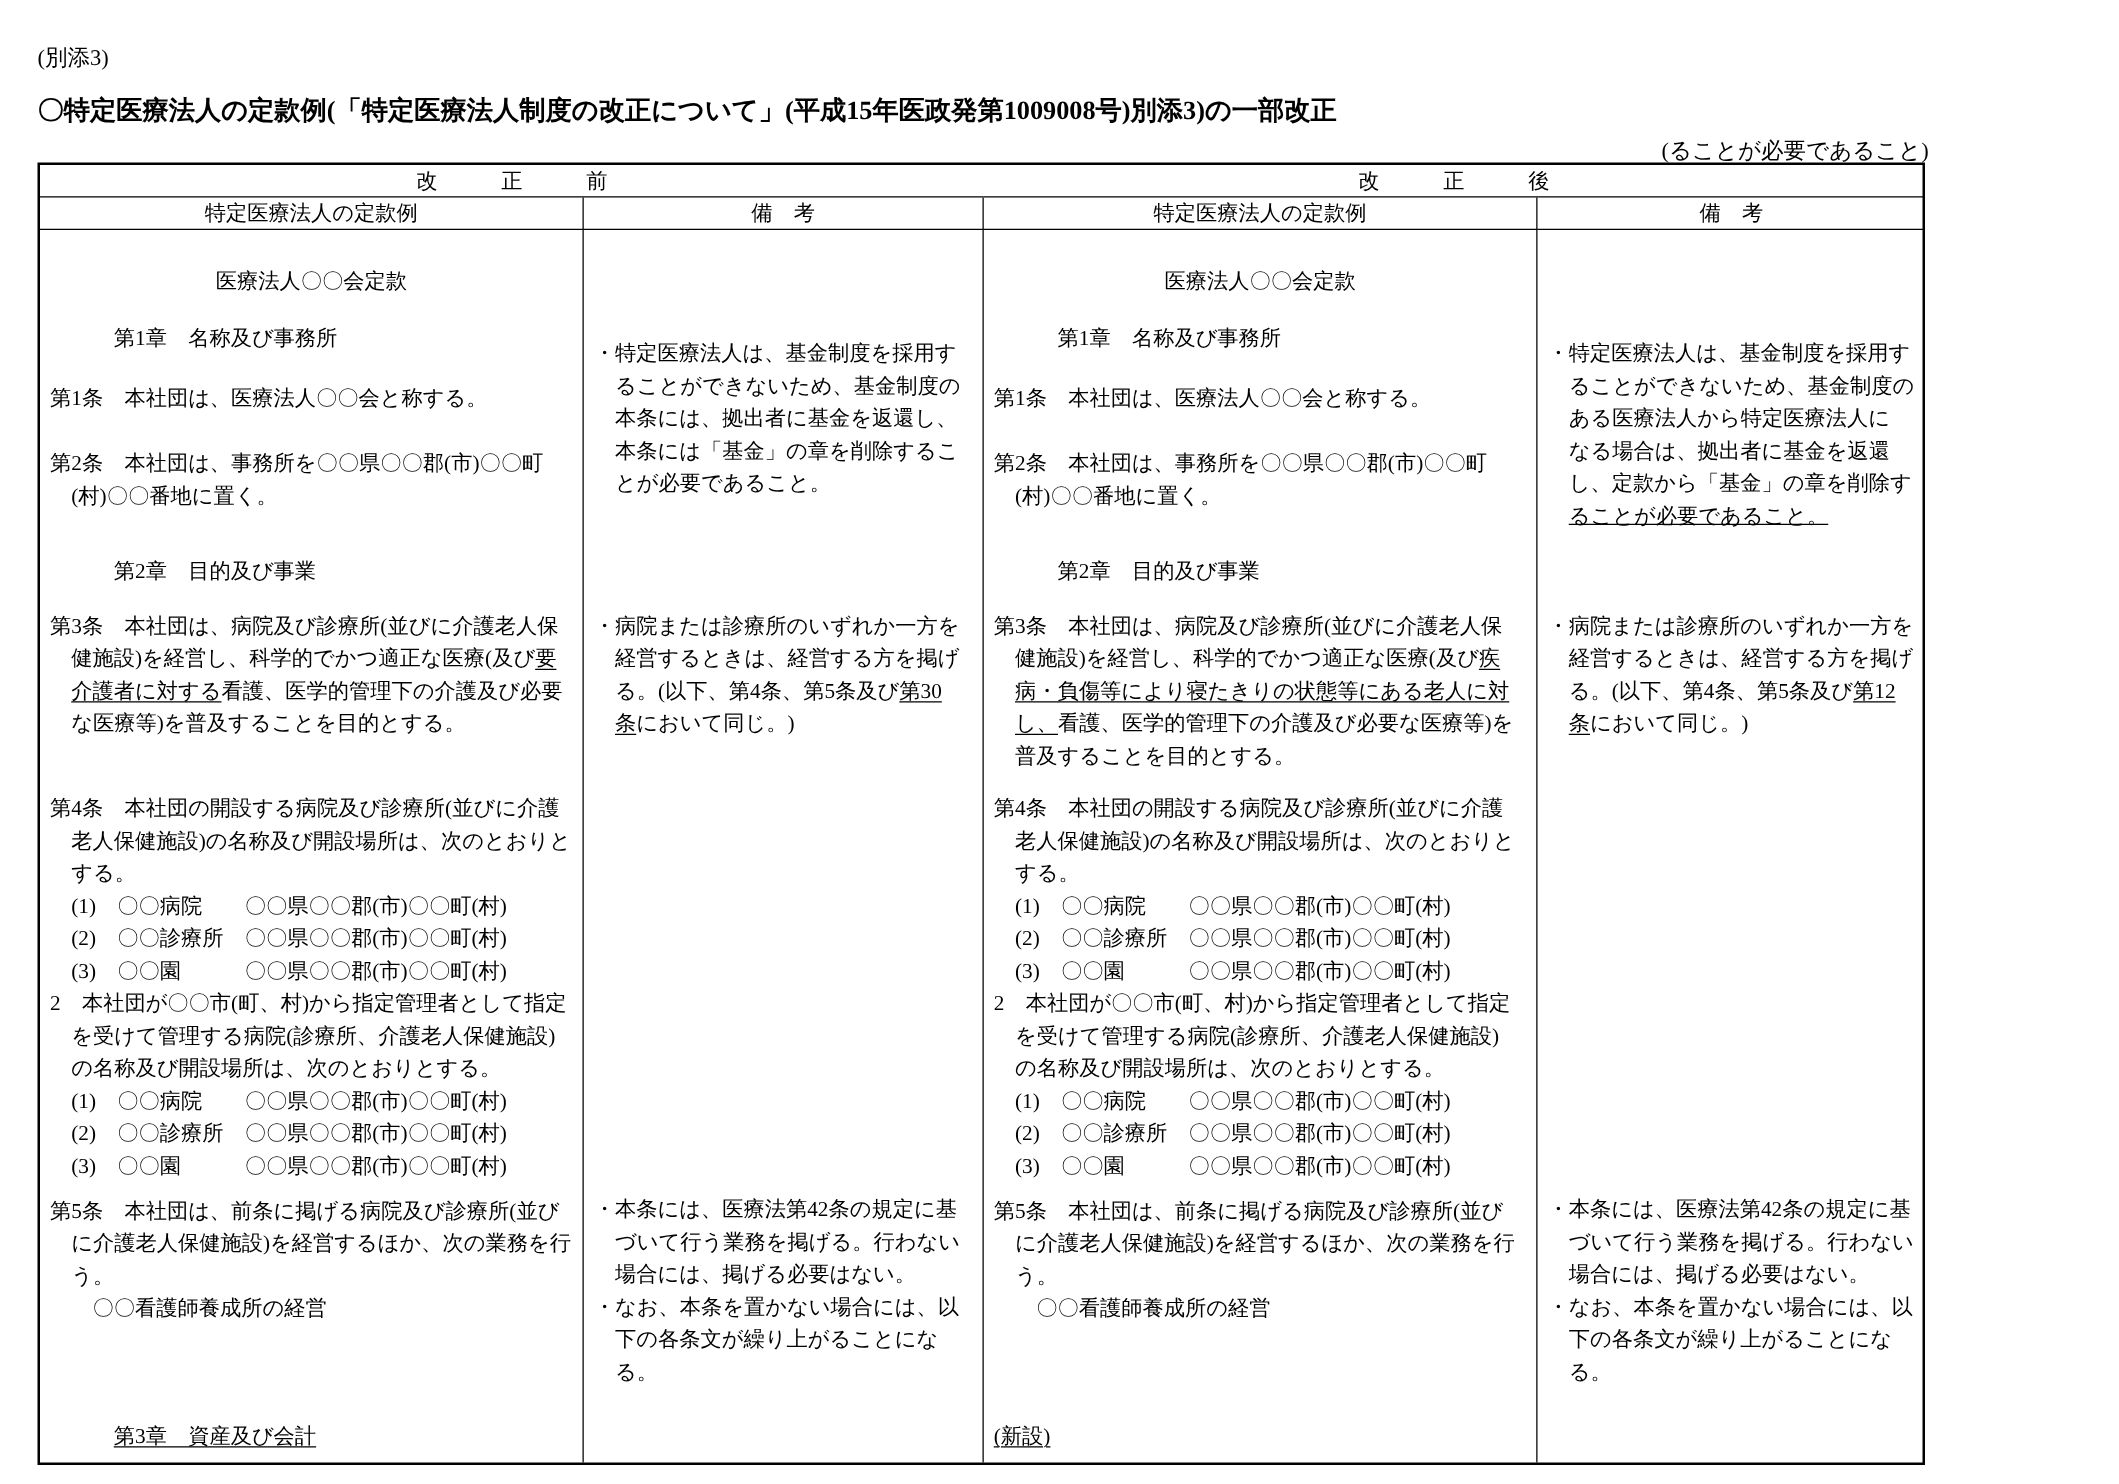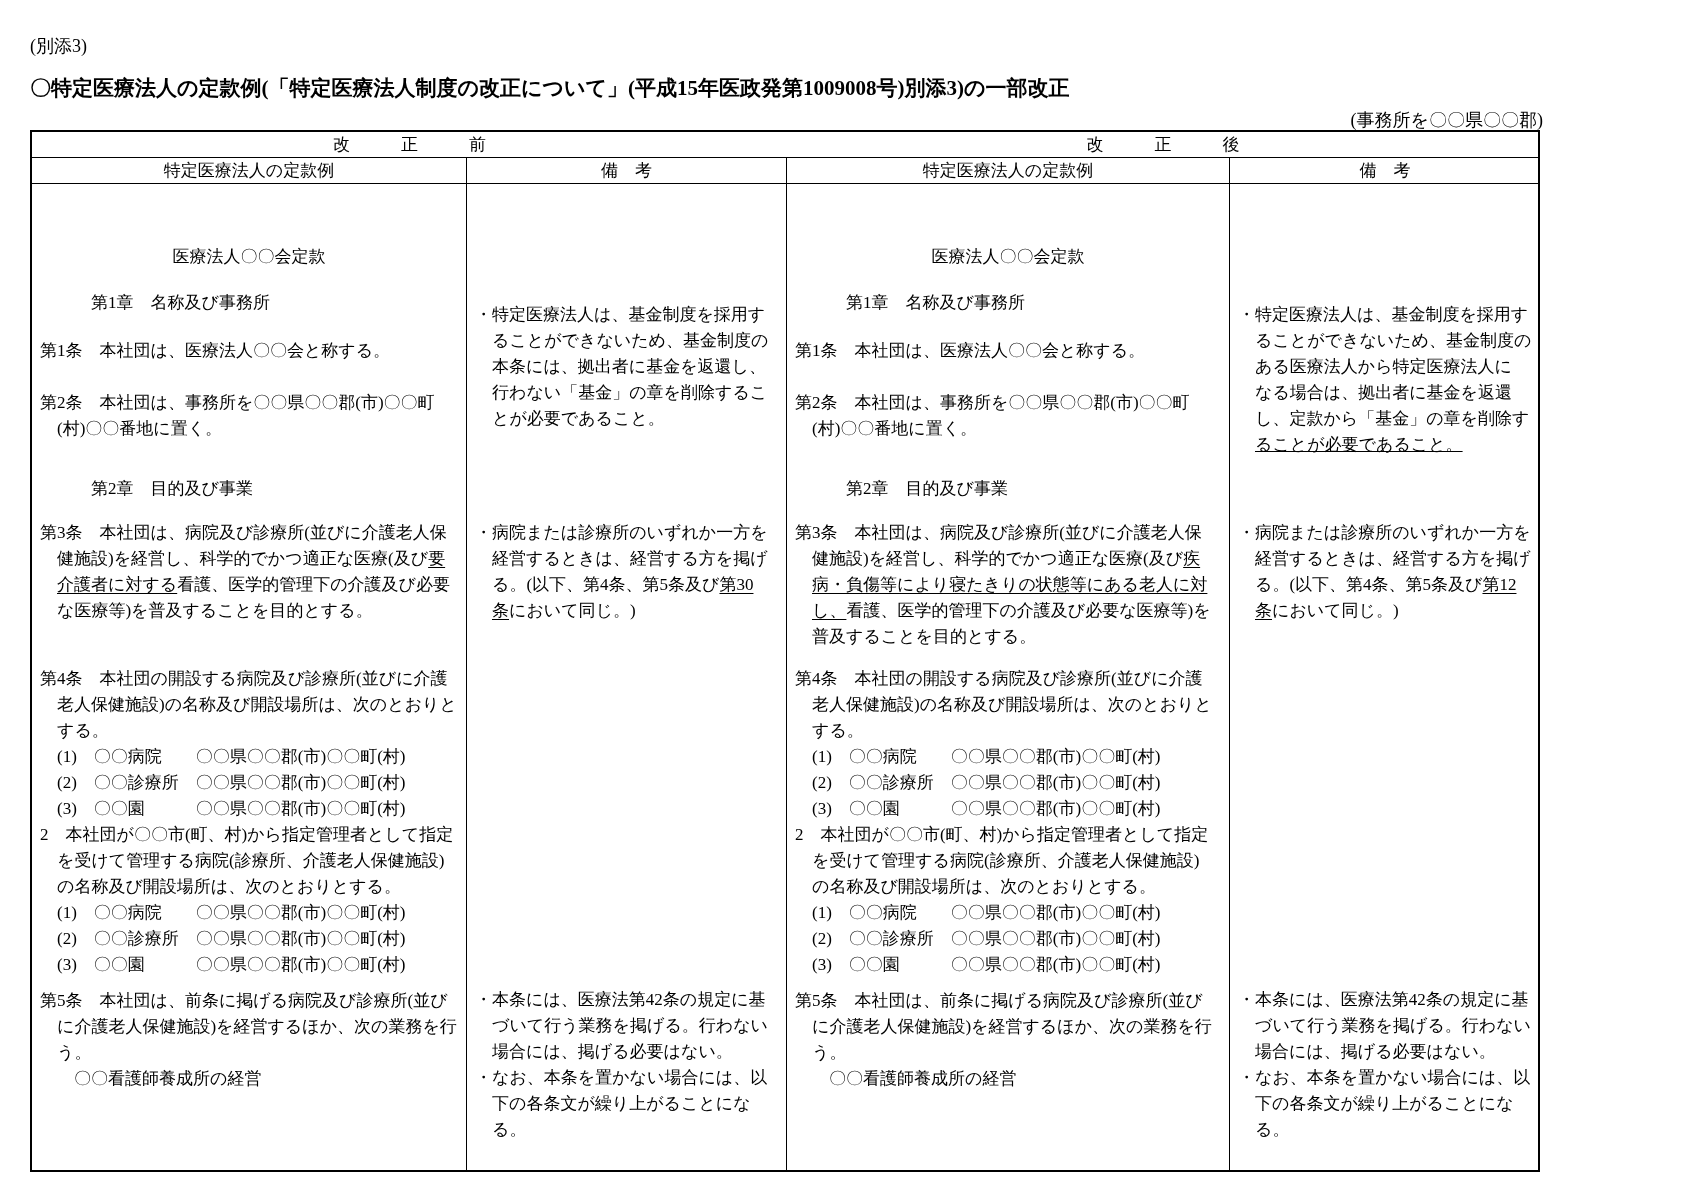--- a/index.html
+++ b/index.html
@@ -28,33 +28,33 @@
     font-size:17px;line-height:25px;
   }
   .span2{grid-column:span 2;}
   .last-col{border-right:none;}
   .bodycell{
     position:relative;border-right:1px solid #000;
     overflow:hidden;
   }
   .bodycell.last-col{border-right:none;}
   .block{
-    position:absolute;left:8px;right:2px;margin-top:32px;
+    position:absolute;left:8px;right:2px;
   }
   .notecell .block{left:8px;}
   .block.center{left:0;right:0;text-align:center;}
   .tline{white-space:nowrap;}
   .u{text-decoration:underline;text-decoration-thickness:1px;text-underline-offset:3px;}
 </style>
 </head>
 <body>
 
 <div id="attachment" class="abs">(別添3)</div>
 <div id="doc-title" class="abs">〇特定医療法人の定款例(「特定医療法人制度の改正について」(平成15年医政発第1009008号)別添3)の一部改正</div>
-<div id="underline-note" class="abs">(事務所を〇〇県〇〇郡)</div>
+<div id="underline-note" class="abs">(ることが必要であること)</div>
 
 <div id="cmp-table" class="abs">
   <div class="hcell span2 last-col">改　　　正　　　前</div>
   <div class="hcell span2">改　　　正　　　後</div>
 
   <div class="hcell">特定医療法人の定款例</div>
   <div class="hcell">備　考</div>
   <div class="hcell">特定医療法人の定款例</div>
   <div class="hcell last-col">備　考</div>
 
@@ -103,21 +103,21 @@
       </div>
       <div class="block" style="top: 952px;">
         <div class="tline" style="padding-left: 3em;"><span class="u">第3章　資産及び会計</span></div>
       </div>
     </div>
   <div class="bodycell notecell">
       <div class="block" style="top: 86px;">
         <div class="tline"><span>・特定医療法人は、基金制度を採用す</span></div>
         <div class="tline" style="padding-left: 1em;"><span>ることができないため、基金制度の</span></div>
         <div class="tline" style="padding-left: 1em;"><span>本条には、拠出者に基金を返還し、</span></div>
-        <div class="tline" style="padding-left: 1em;"><span>行わない「基金」の章を削除するこ</span></div>
+        <div class="tline" style="padding-left: 1em;"><span>本条には「基金」の章を削除するこ</span></div>
         <div class="tline" style="padding-left: 1em;"><span>とが必要であること。</span></div>
       </div>
       <div class="block" style="top: 304px;">
         <div class="tline"><span>・病院または診療所のいずれか一方を</span></div>
         <div class="tline" style="padding-left: 1em;"><span>経営するときは、経営する方を掲げ</span></div>
         <div class="tline" style="padding-left: 1em;"><span>る。(以下、第4条、第5条及び</span><span class="u">第30</span></div>
         <div class="tline" style="padding-left: 1em;"><span class="u">条</span><span>において同じ。)</span></div>
       </div>
       <div class="block" style="top: 771px;">
         <div class="tline"><span>・本条には、医療法第42条の規定に基</span></div>

